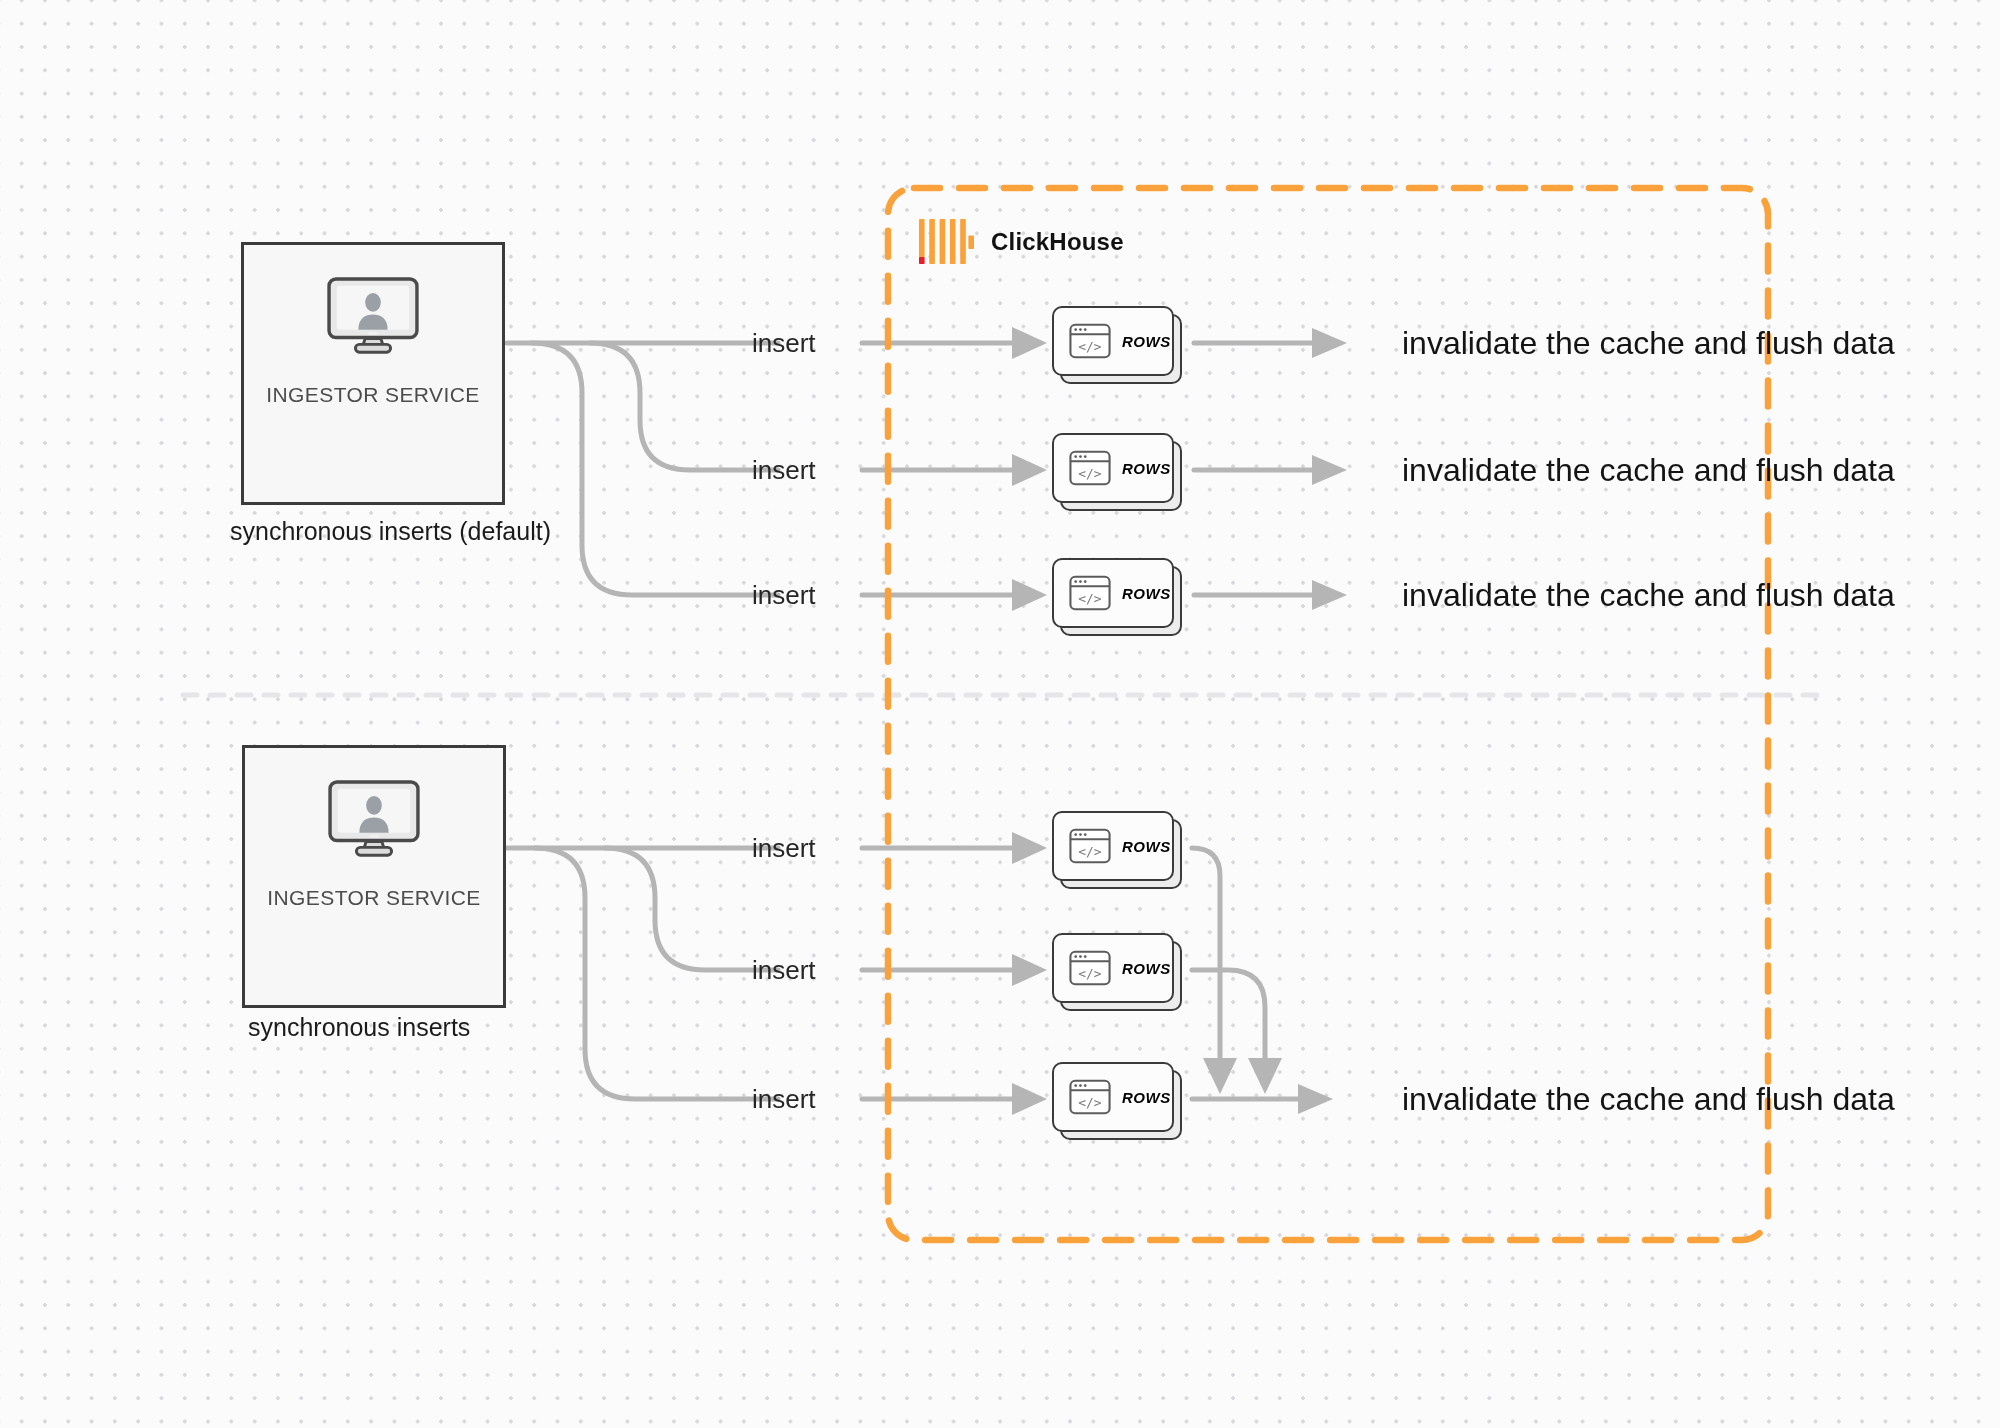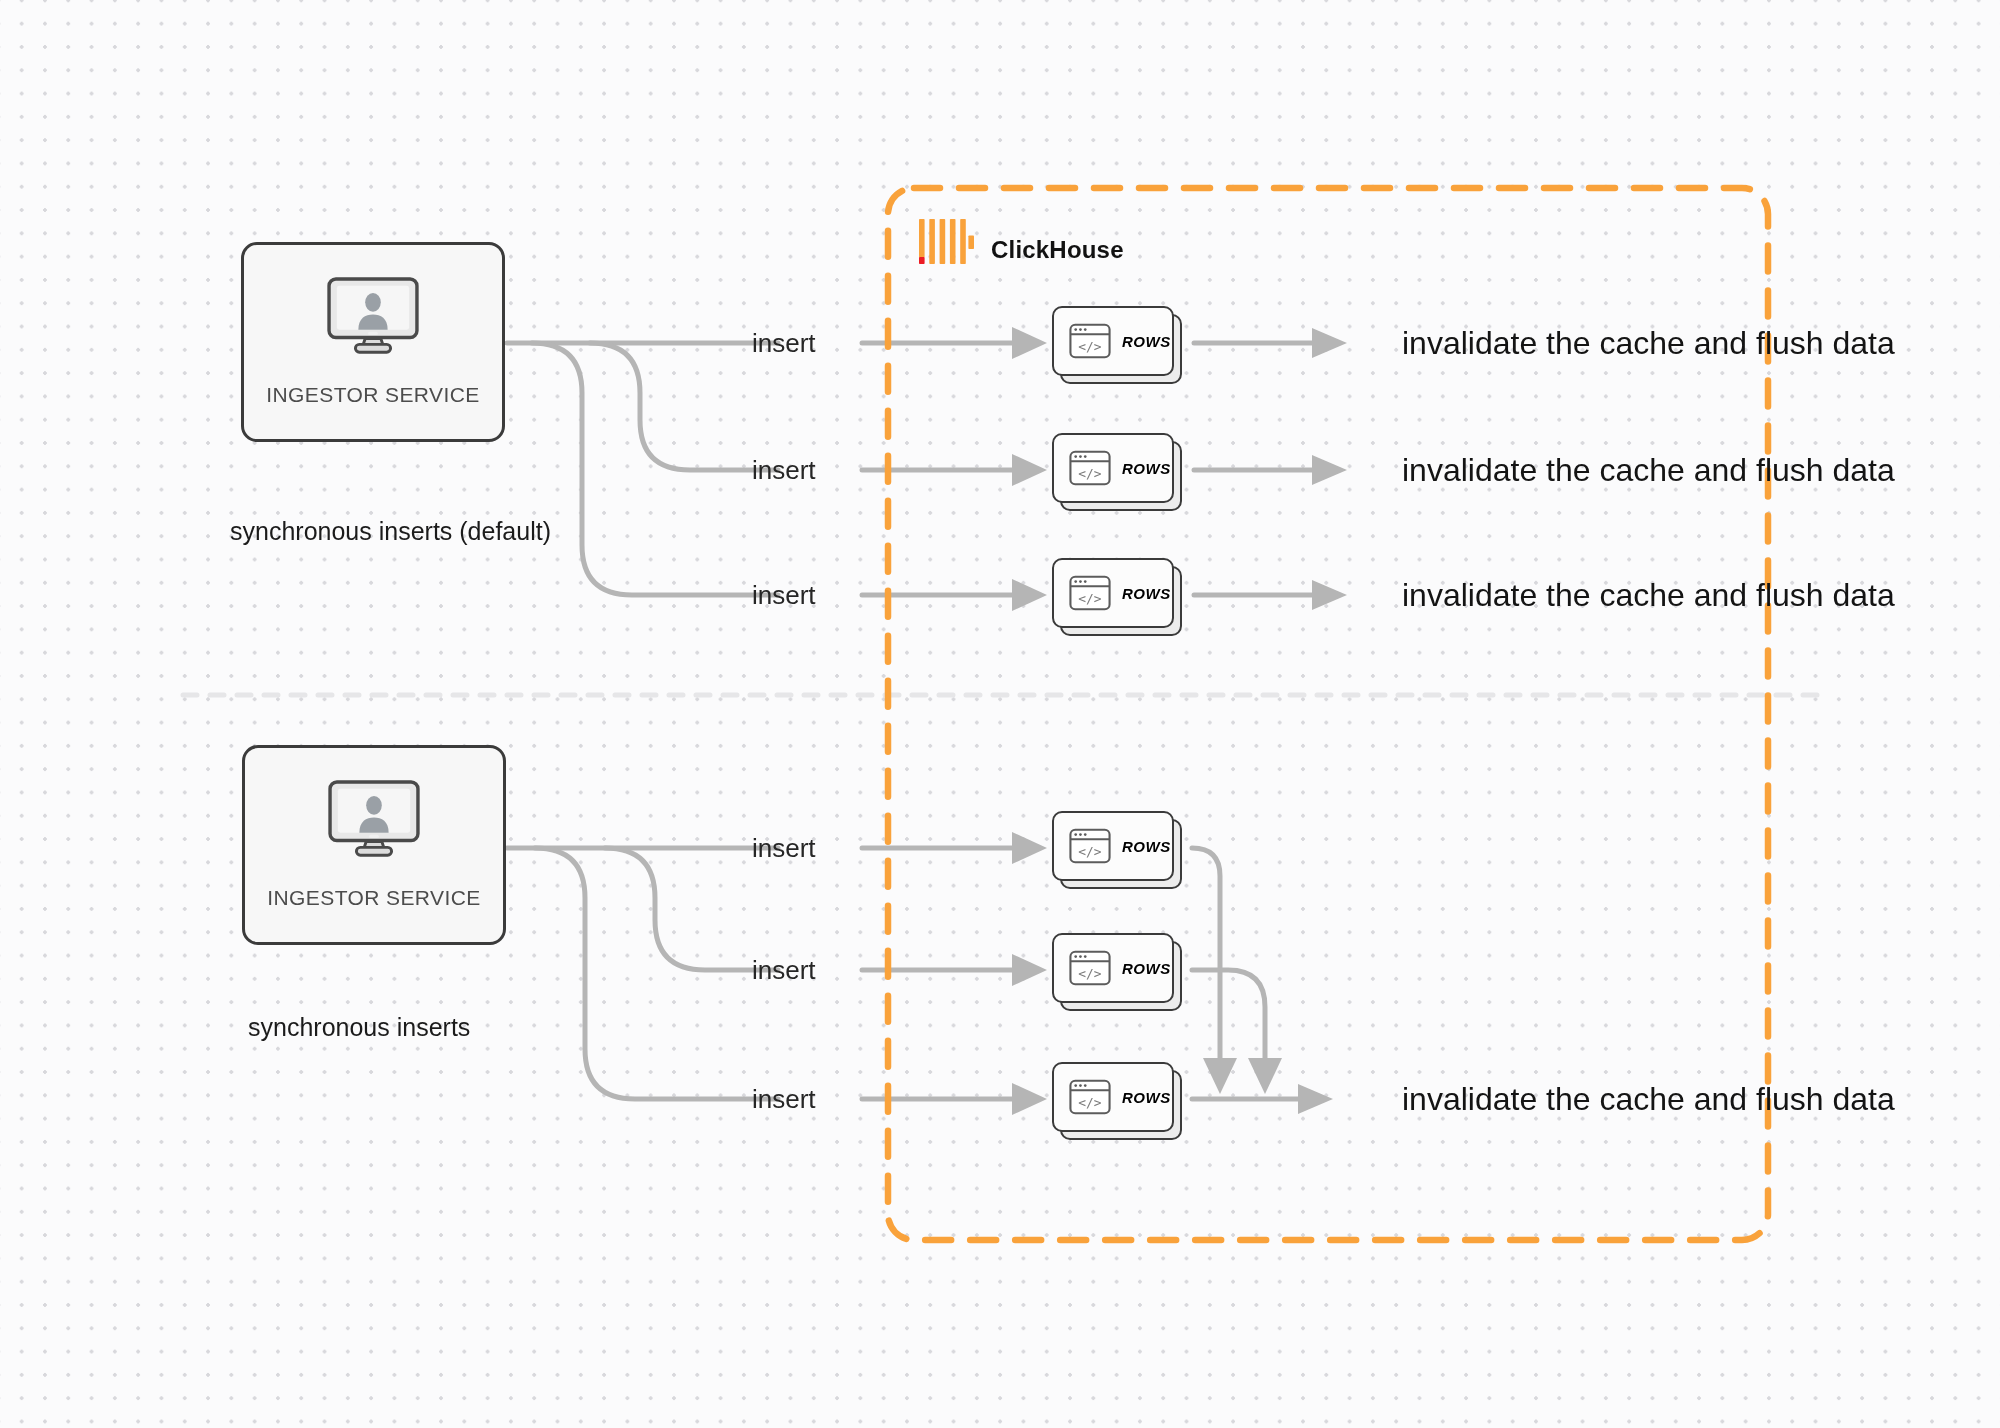--- a/index.html
+++ b/index.html
@@ -6,28 +6,28 @@
   #canvas{
     position:relative;width:2000px;height:1428px;overflow:hidden;
     background-color:#fbfbfc;
     background-image:radial-gradient(#d8d8dc 1.7px, transparent 1.8px);
     background-size:23.3px 23.3px;
     background-position:10px 12px;
     font-family:"Liberation Sans","DejaVu Sans",sans-serif;
   }
   #wires{position:absolute;left:0;top:0;}
   .svc-box{
-    position:absolute;width:264px;height:200px;box-sizing:border-box;
-    border:3.5px solid #3b3b3b;border-radius:16px;background:#f7f7f7;
+    position:absolute;width:264px;height:263px;box-sizing:border-box;
+    border:3.5px solid #3b3b3b;border-radius:0;background:#f7f7f7;
     display:flex;flex-direction:column;align-items:center;
   }
   .svc-icon{margin-top:31px;width:94px;height:84px;}
   .svc-label{margin-top:24px;font-size:21px;line-height:22px;color:#4c4c4c;letter-spacing:0.4px;white-space:nowrap;}
   .caption{position:absolute;font-weight:400;font-size:25px;color:#1b1b1b;white-space:nowrap;}
-  .ch-brand{position:absolute;left:919px;top:219px;display:flex;align-items:flex-end;gap:17px;}
+  .ch-brand{position:absolute;left:919px;top:219px;display:flex;align-items:center;gap:17px;}
   .ch-label{font-size:24px;font-weight:600;color:#121212;letter-spacing:0.2px;}
   .card{position:absolute;width:122px;height:70px;}
   .card-back{position:absolute;left:8px;top:8px;width:122px;height:70px;box-sizing:border-box;
     background:#ececec;border:2.5px solid #3b3b3b;border-radius:10px;}
   .card-front{position:absolute;left:0;top:0;width:122px;height:70px;box-sizing:border-box;
     background:#fcfcfc;border:2.5px solid #3b3b3b;border-radius:10px;display:flex;align-items:center;}
   .win-icon{margin-left:15px;width:42px;height:36px;flex:none;}
   .rows-label{margin-left:11px;font-size:15px;font-style:italic;font-weight:600;color:#000000;letter-spacing:0.5px;}
   .insert-label{position:absolute;width:130px;font-size:26px;line-height:32px;color:#262626;}
   .result-label{position:absolute;font-size:32px;line-height:30px;color:#141414;white-space:nowrap;margin-left:44px;}

